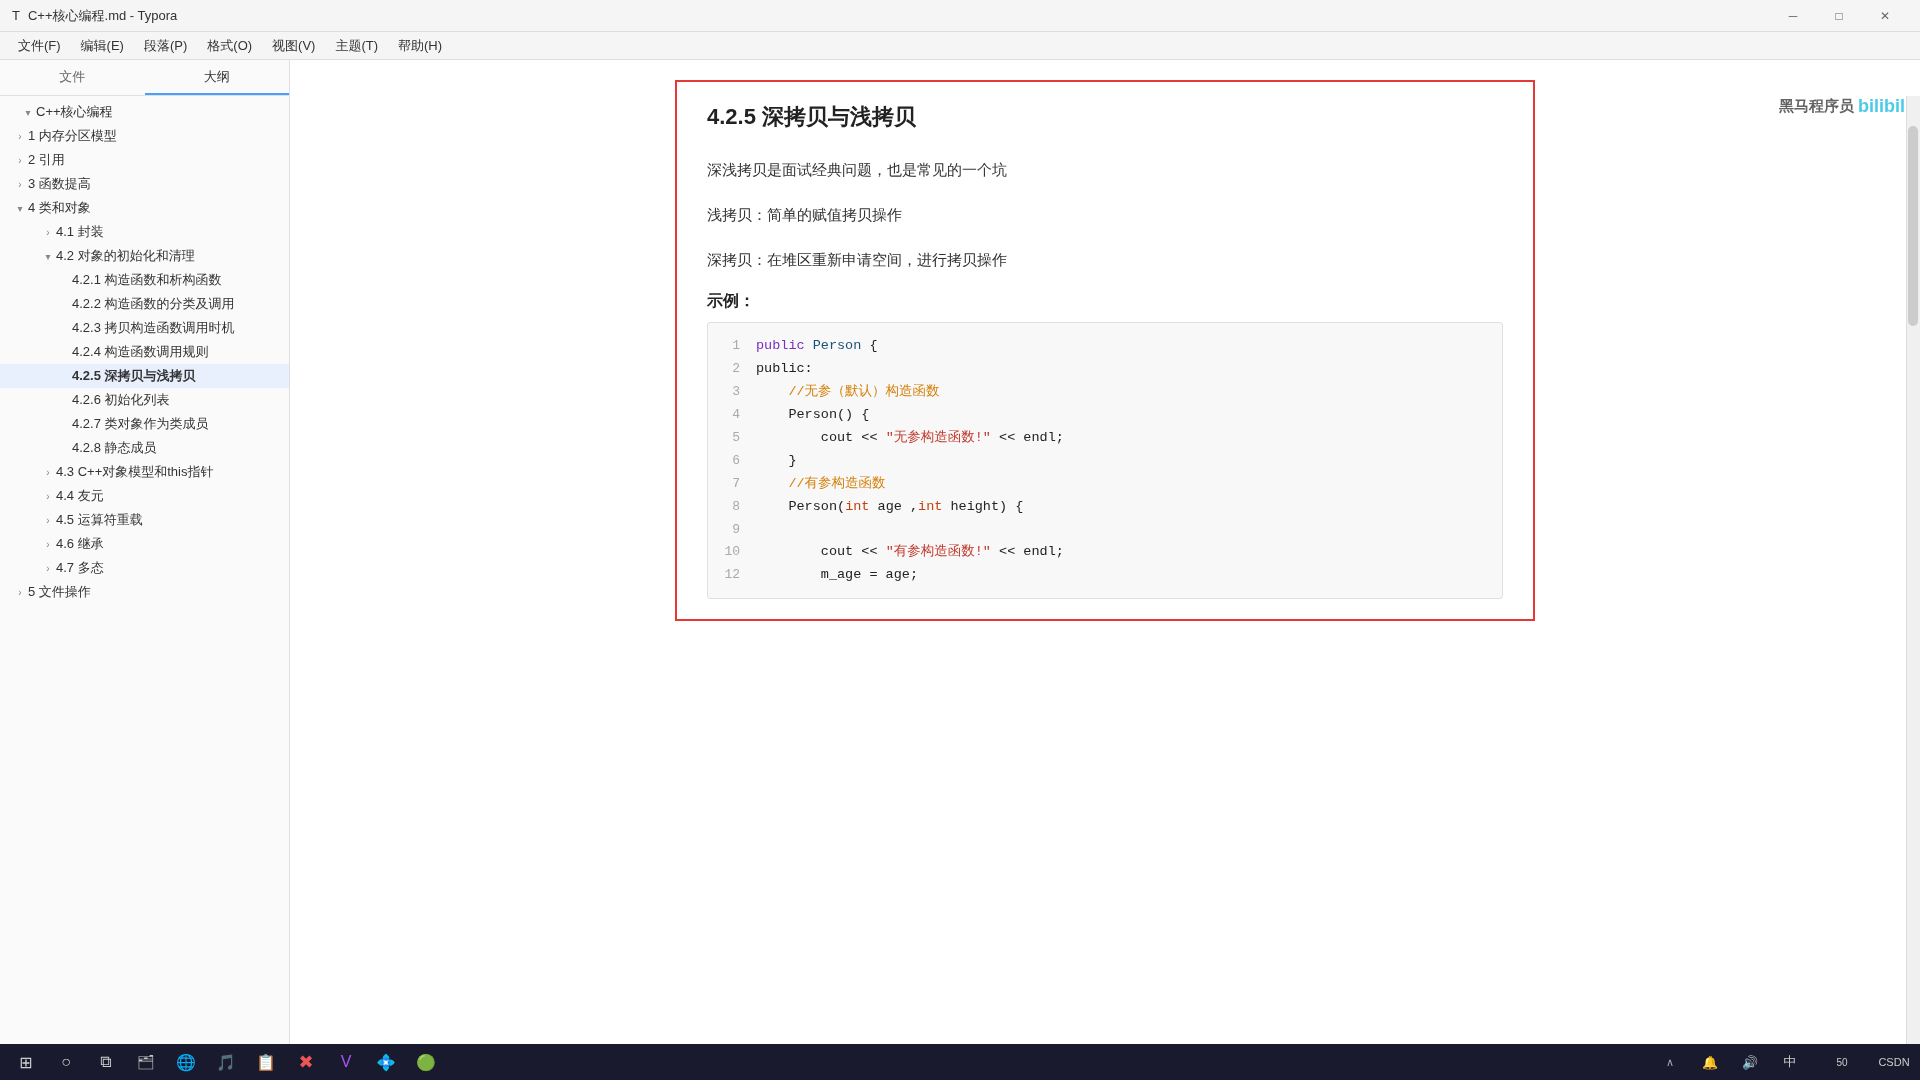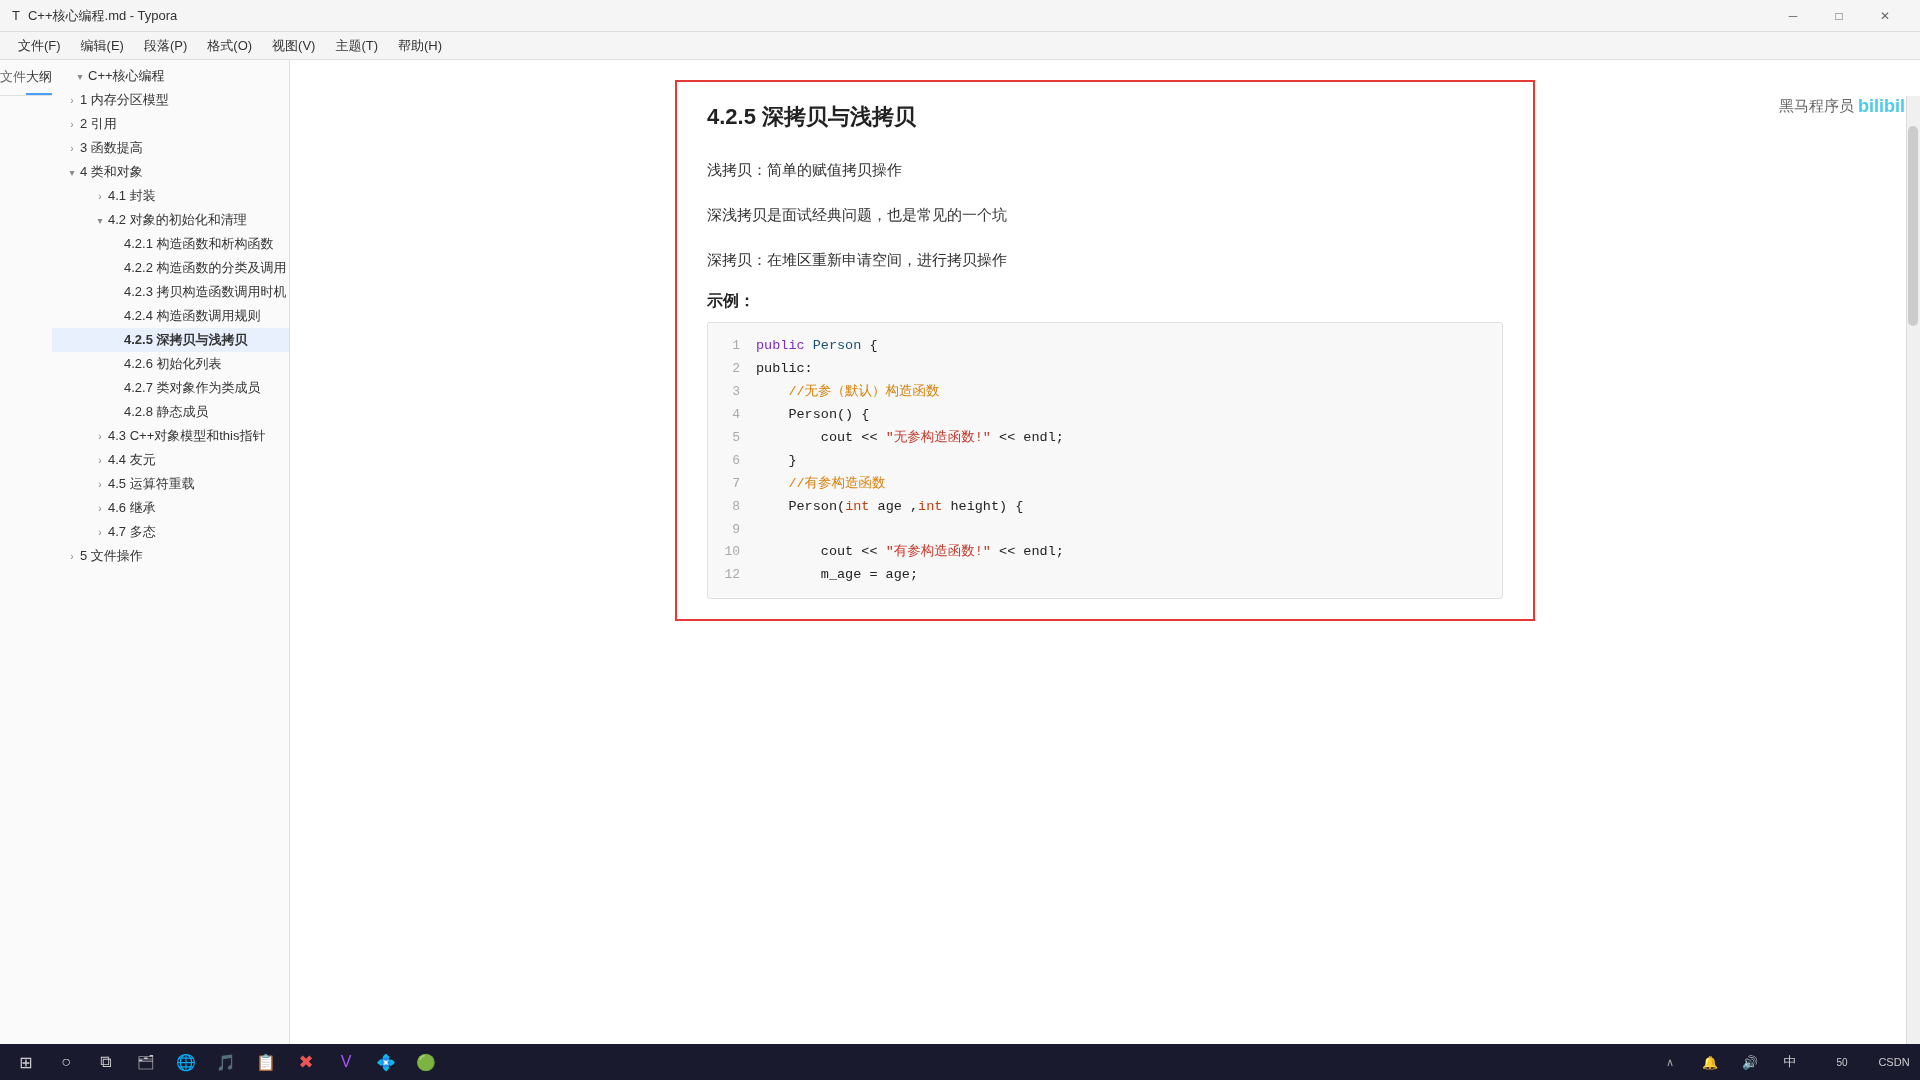--- a/index.html
+++ b/index.html
@@ -66,21 +66,21 @@
       color: #333;
       cursor: pointer;
     }
 
     
     .sidebar {
       width: 290px;
       background: #fafafa;
       border-right: 1px solid #e0e0e0;
       display: flex;
-      flex-direction: row;
+      flex-direction: column;
       overflow: hidden;
       text-align: center;
     }
     .sidebar-tabs {
       display: flex;
       border-bottom: 1px solid #e0e0e0;
       height: 36px;
     }
     .sidebar-tab {
       flex: 1;
@@ -265,21 +265,21 @@
       position: absolute;
       top: 36px;
       right: 10px;
       display: flex;
       align-items: center;
       gap: 4px;
       opacity: 0.7;
     }
     .watermark-text {
       font-size: 15px;
-      font-weight: normal;
+      font-weight: bold;
       color: #222;
       font-family: 'Microsoft YaHei', sans-serif;
     }
     .watermark-bilibili {
       color: #00b5e2;
       font-size: 18px;
       font-weight: bold;
     }
 
     .scroll-indicator {
@@ -423,25 +423,25 @@
   </div>
 
   <div class="editor-area">
     <div class="editor-scroll">
       <div class="doc-content">
         <div class="red-box">
 
           <h2 class="section-title">4.2.5 深拷贝与浅拷贝</h2>
 
           <div class="paragraph">
+            <span>深浅拷贝是面试经典问题，也是常见的一个坑</span>
+          </div>
+
+          <div class="paragraph">
             <span>浅拷贝：简单的赋值拷贝操作</span>
-          </div>
-
-          <div class="paragraph">
-            <span>深浅拷贝是面试经典问题，也是常见的一个坑</span>
           </div>
 
           <div class="paragraph">
             <span>深拷贝：在堆区重新申请空间，进行拷贝操作</span>
           </div>
 
           <div class="example-label">示例：</div>
 
           <div class="code-block">
 

